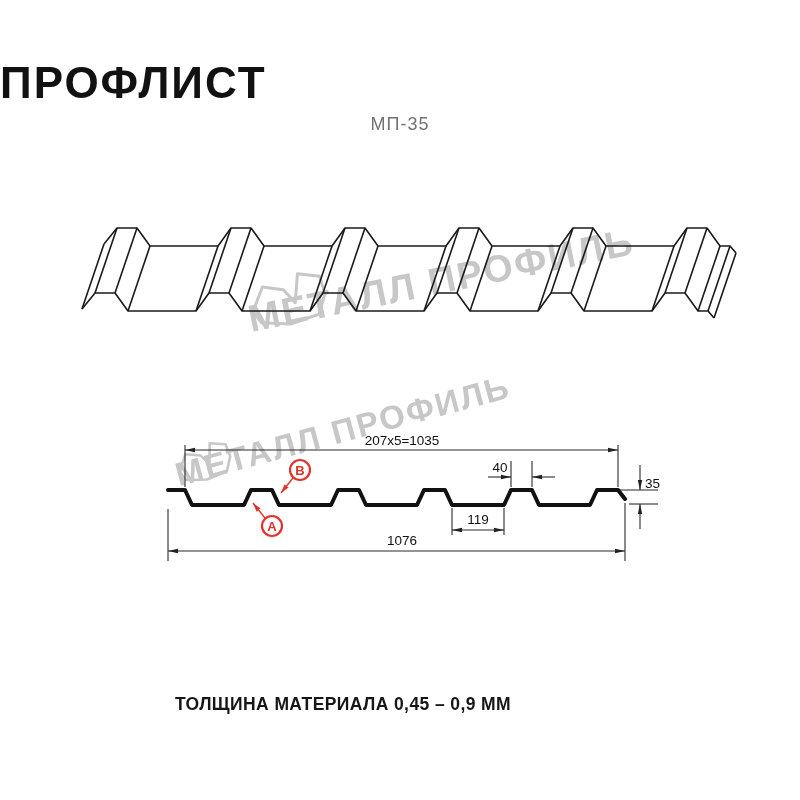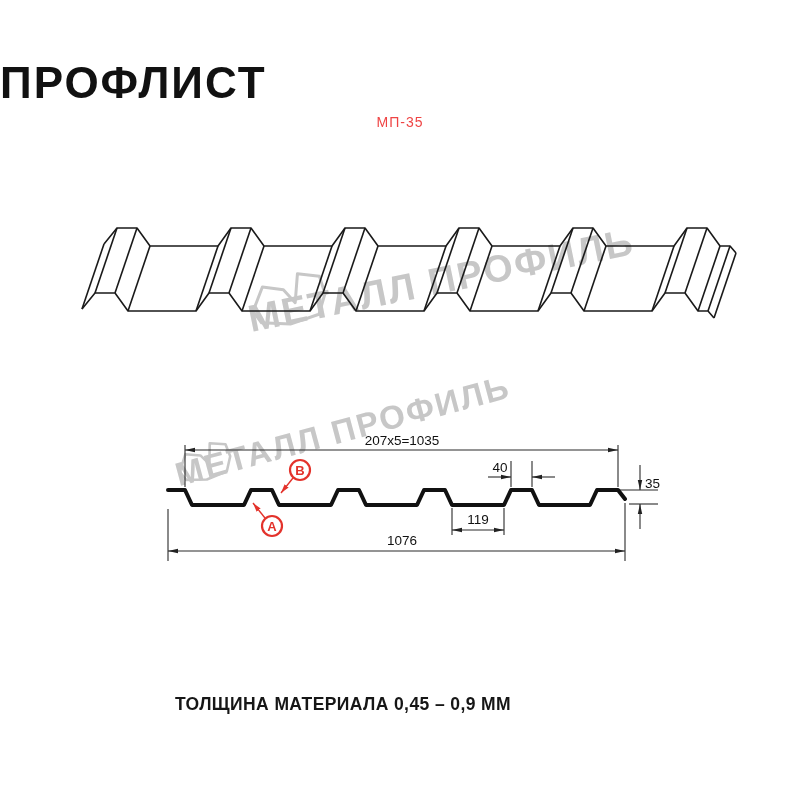--- a/index.html
+++ b/index.html
@@ -6,21 +6,21 @@
   body{
     width:800px;height:800px;background:#ffffff;position:relative;overflow:hidden;
     font-family:"Liberation Sans", sans-serif;color:#111;
   }
   .title{
     position:absolute;top:58px;left:0;width:800px;text-align:left;
     font-size:44px;font-weight:800;letter-spacing:2px;color:#111;
   }
   .subtitle{
     position:absolute;top:114px;left:0;width:800px;text-align:center;
-    font-size:14px;font-weight:500;letter-spacing:1px;color:#ef4444;
+    font-size:18px;font-weight:500;letter-spacing:1px;color:#737373;
   }
   .footer-note{
     position:absolute;top:694px;left:0;width:686px;text-align:center;
     font-size:17.5px;font-weight:600;letter-spacing:0.4px;color:#161616;
   }
   .wm{
     position:absolute;display:flex;align-items:flex-end;gap:12px;
     pointer-events:none;white-space:nowrap;
   }
   .wm-text{

